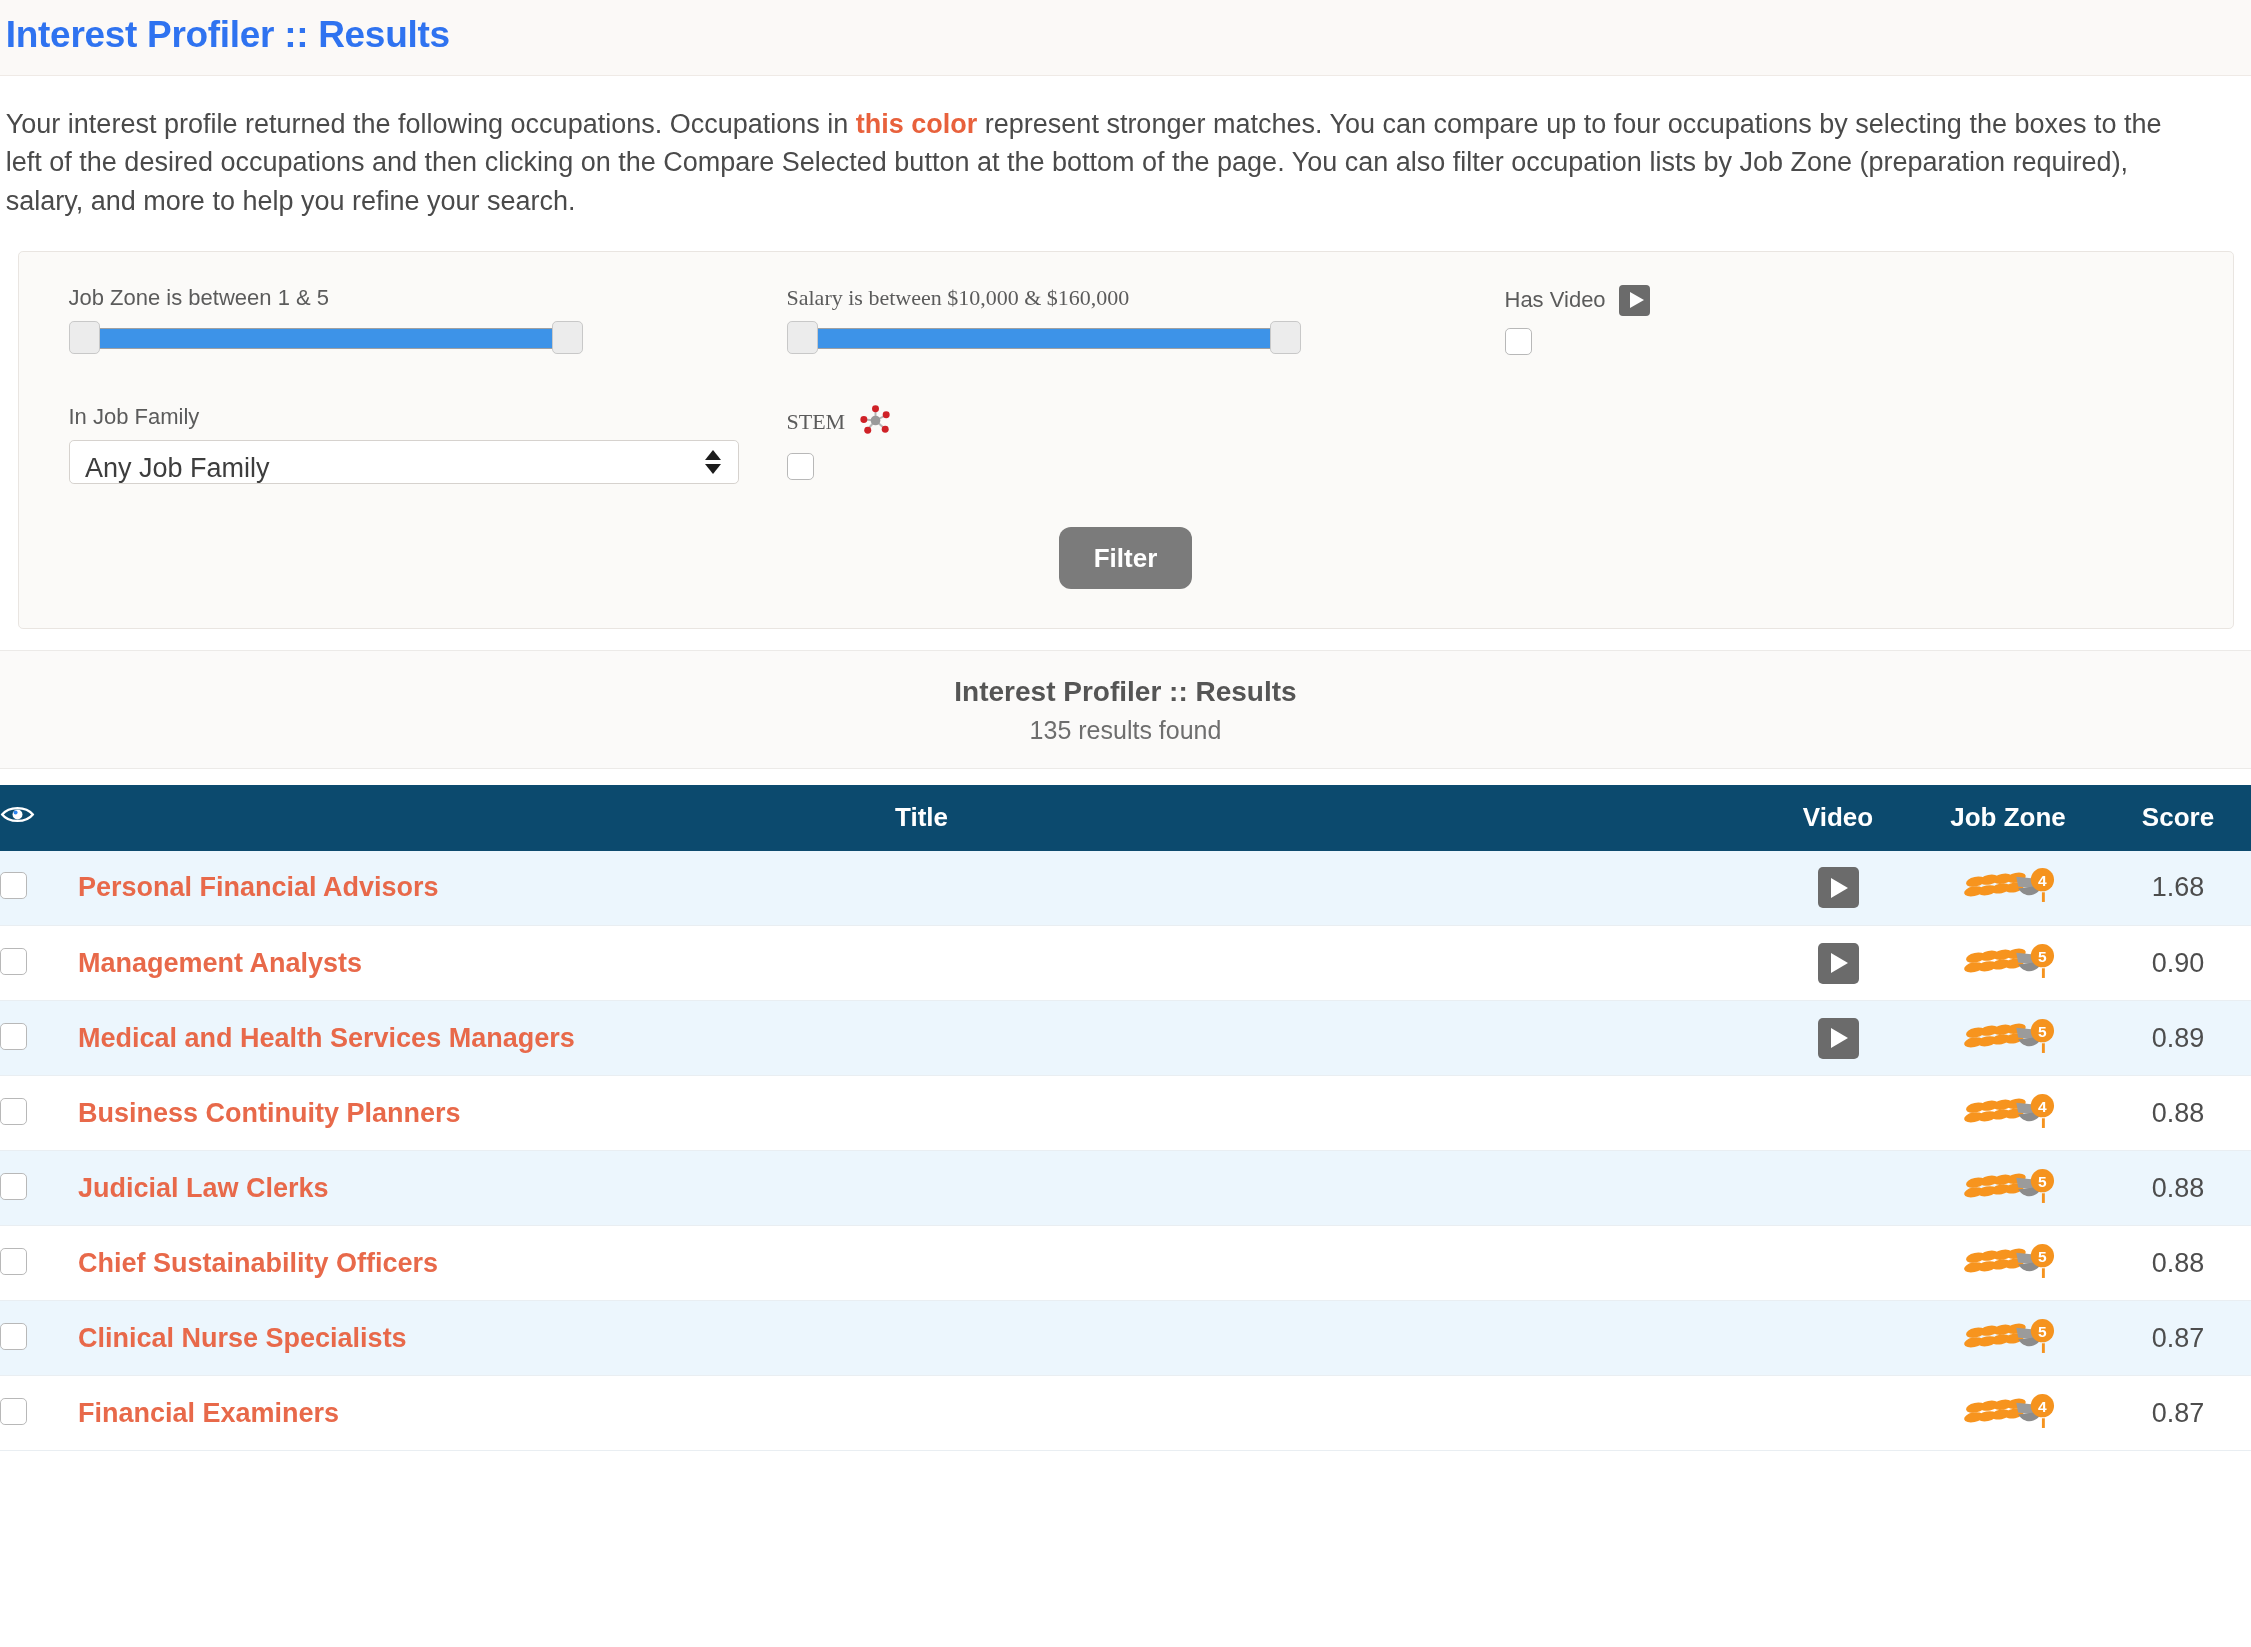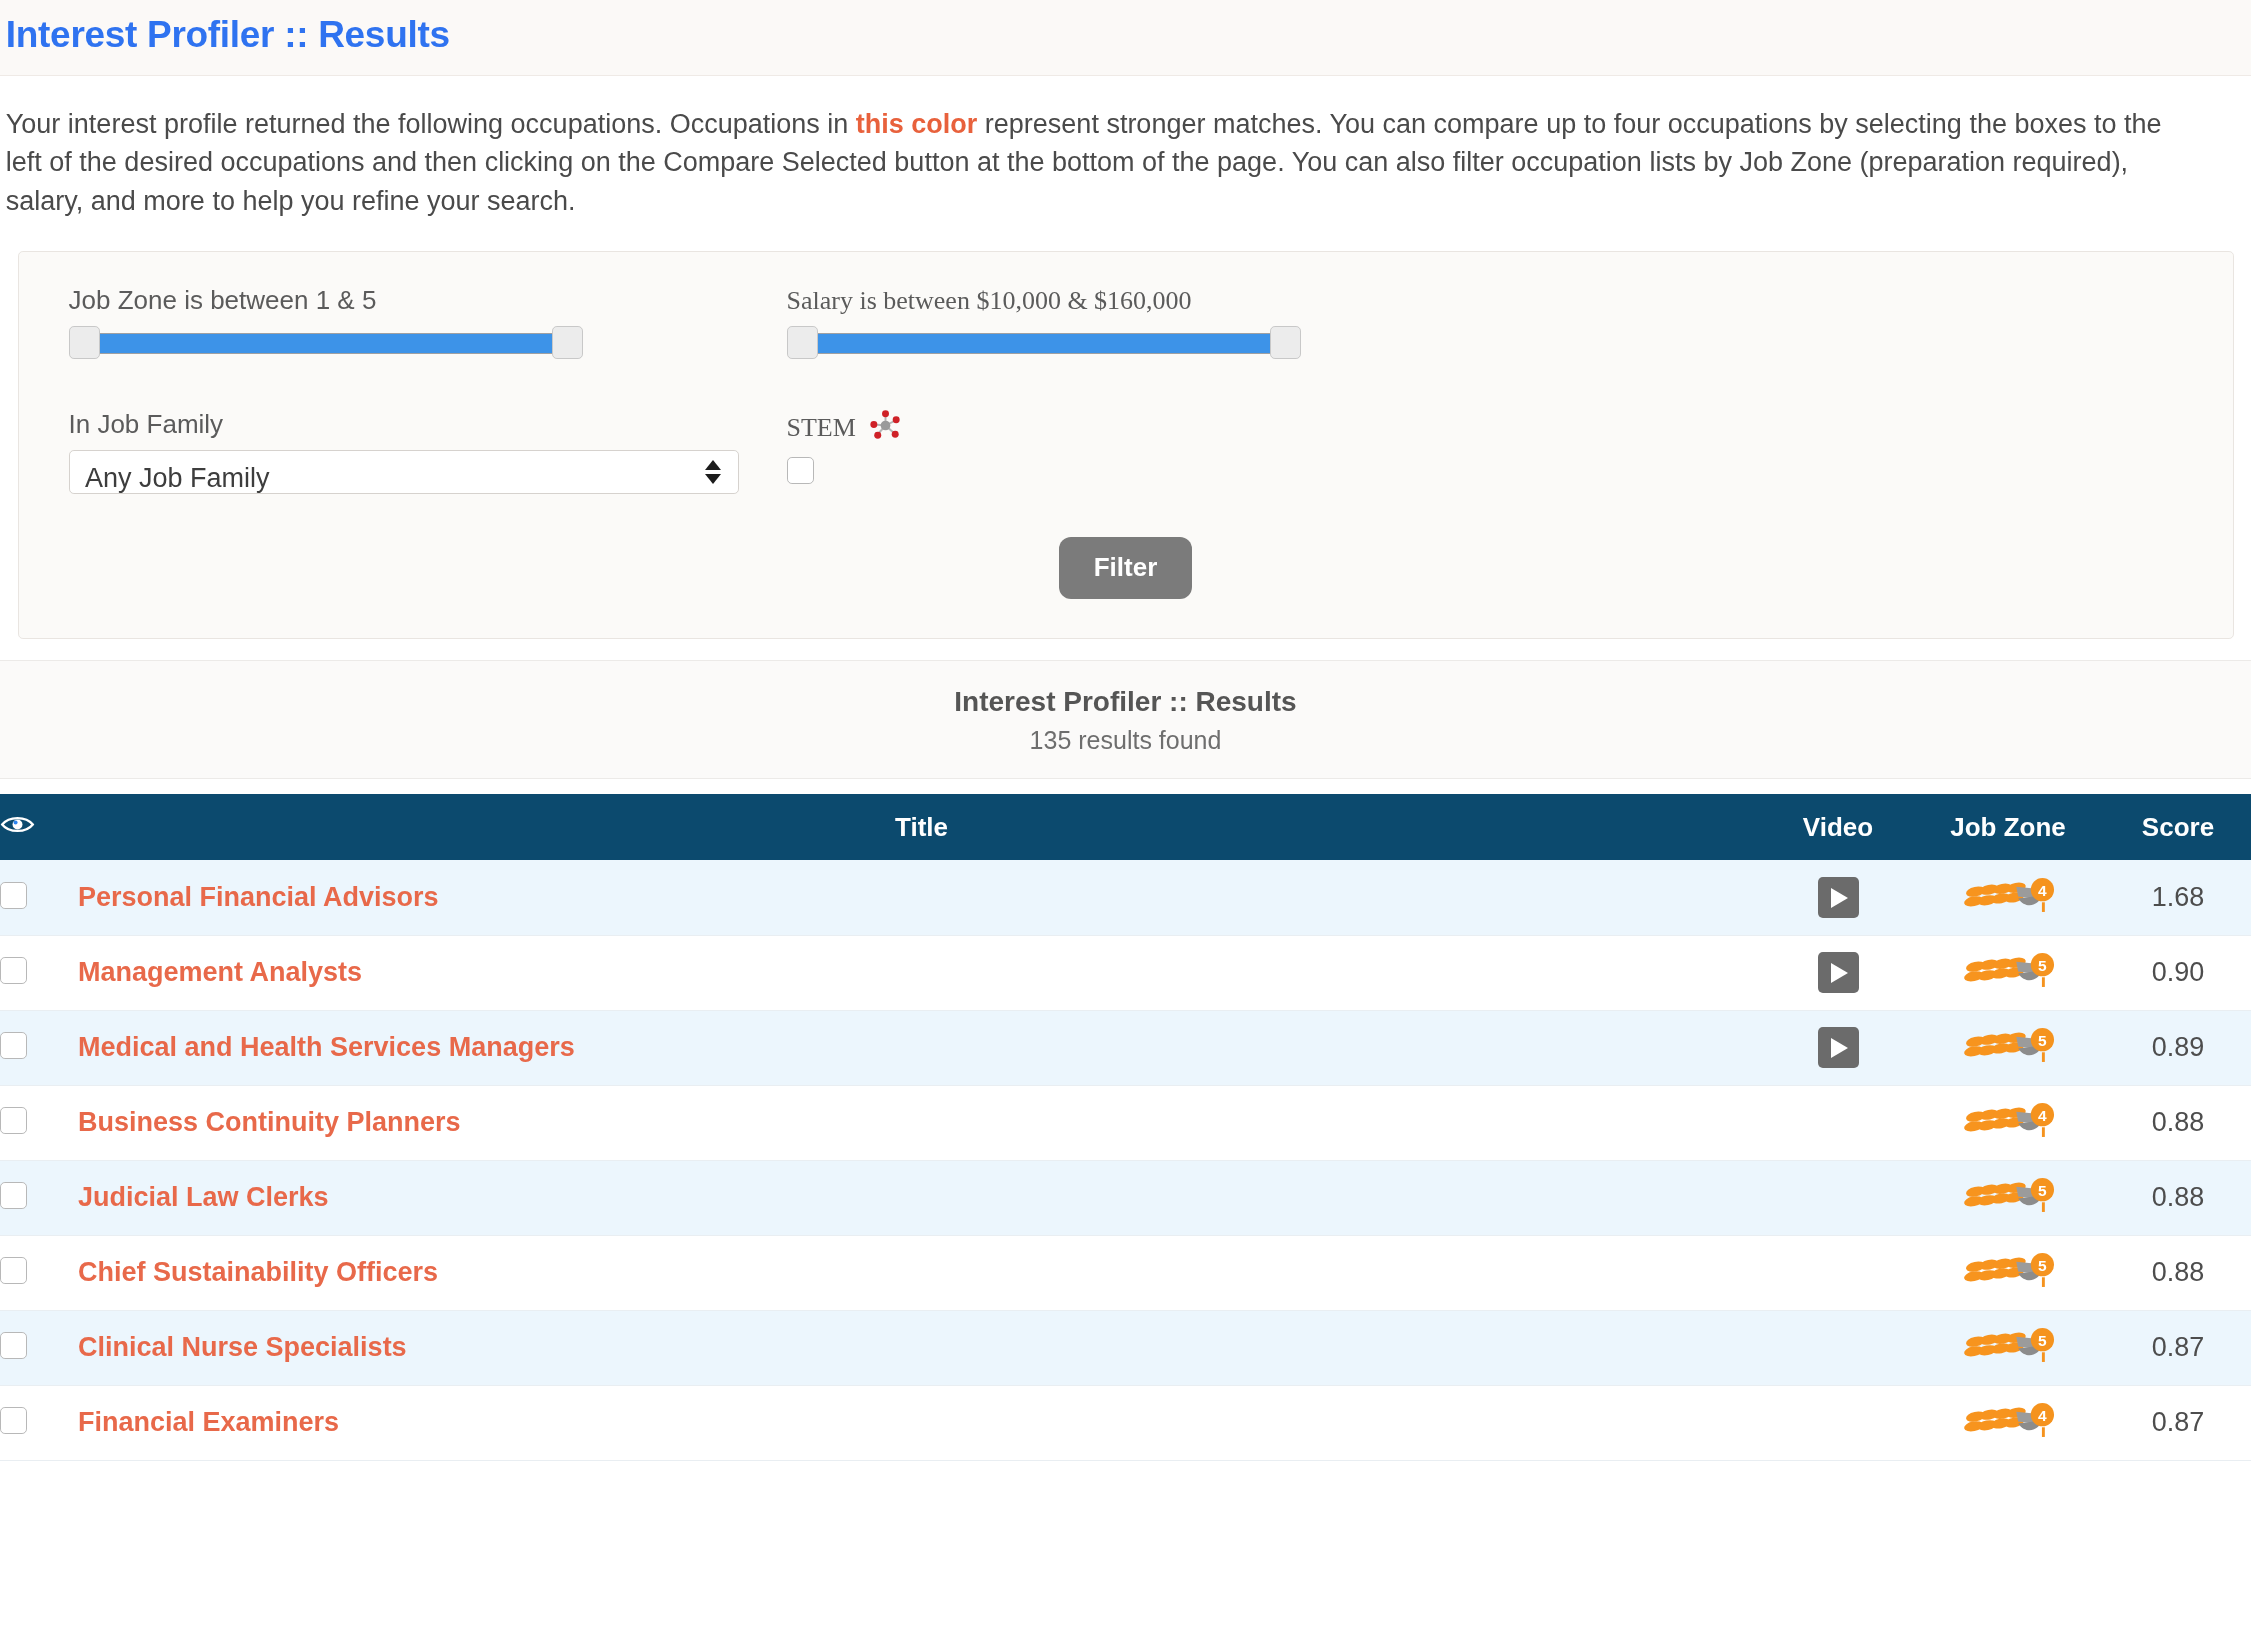--- a/index.html
+++ b/index.html
@@ -51,21 +51,21 @@
   .filter-grid {
     display: flex;
     align-items: flex-start;
     padding-left: 50px;
   }
   .col-jobzone { width: 718px; }
   .col-salary  { width: 718px; font-family: Liberation Serif, serif; }
   .col-video   { width: 485px; }
 
   .field-label {
-    font-size: 26px;
+    font-size: 22px;
     color: #5b5b5b;
     margin-bottom: 9.7px;
     display: block;
     line-height: 1.2;
   }
   .sub-block { margin-top: 50px; }
 
   
   .slider {
     position: relative;
@@ -320,20 +320,31 @@
                 <circle cx="5" cy="16" r="3.6" fill="#cf2127"></circle>
               </svg>
             </span>
           </div>
           <div class="chk-row">
             <span class="chk"></span>
           </div>
         </div>
       </div>
 
+      <div class="col-video">
+        <div class="label-inline">
+          <span class="field-label" style="margin-bottom:0">Has Video</span>
+          <span class="play-icon small">
+              <span class="tri"></span>
+            </span>
+        </div>
+        <div class="chk-row">
+          <span class="chk"></span>
+        </div>
+      </div>
 
     </div>
 
     <div class="filter-btn-row">
       <button class="filter-btn">Filter</button>
     </div>
   </div>
 
   <div class="results-head">
     <div class="results-title">Interest Profiler :: Results</div>

